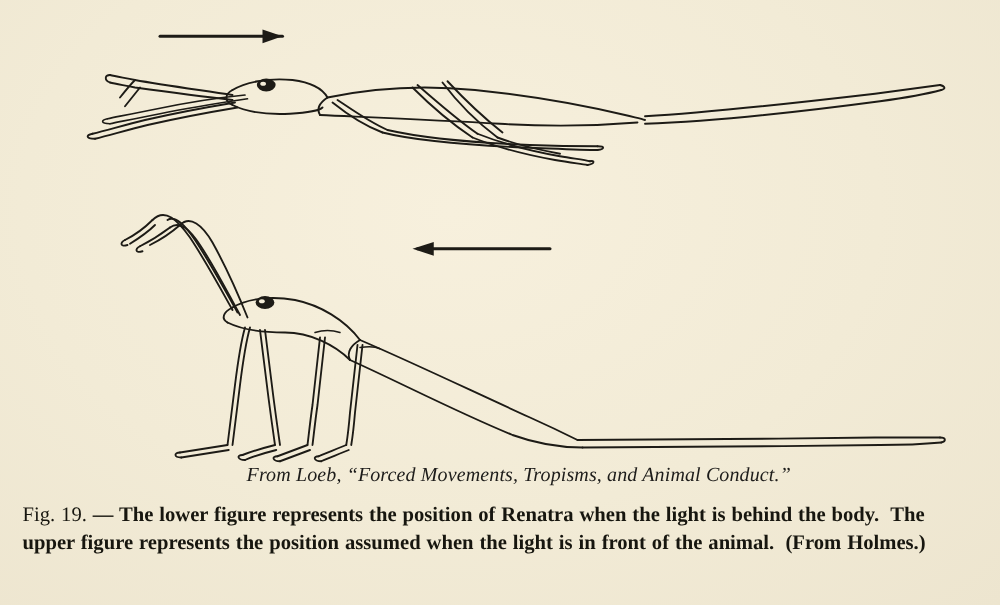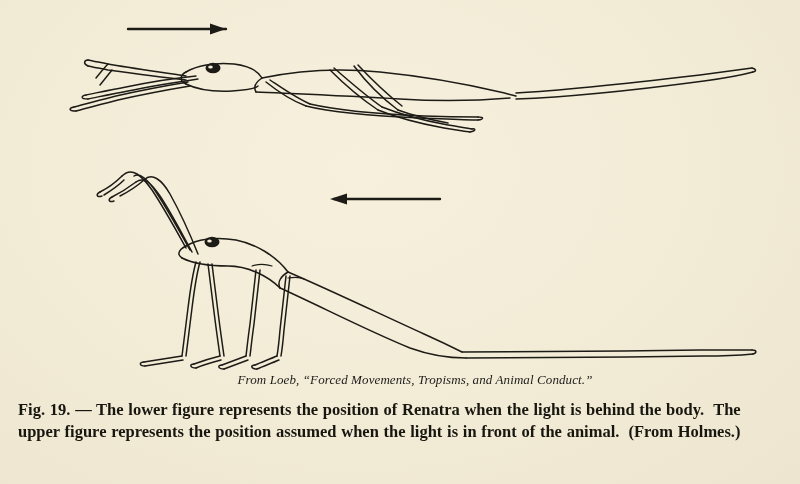--- a/index.html
+++ b/index.html
@@ -42,37 +42,37 @@
   }
   #caption-block {
     position: absolute;
     left: 0;
     top: 372px;
     width: 800px;
   }
   #source-credit {
     text-align: center;
     font-style: italic;
-    font-size: 13px;
+    font-size: 16px;
     letter-spacing: 0.1px;
     color: #1d1c1a;
     padding-left: 30px;
   }
   #caption-text {
     margin-top: 11px;
     padding: 0 16px 0 18px;
     font-family: "Liberation Serif", serif;
     font-weight: bold;
     font-size: 16.5px;
     line-height: 1.32;
     color: #17160f;
     text-align: left;
     word-spacing: 0.6px;
   }
-  #caption-text .fignum { font-weight: bold; }
+  #caption-text .fignum { font-weight: normal; }
   #caption-text .sep { font-weight: bold; }
   .gap-wide { display: inline-block; width: 9px; }
 </style>
 </head>
 <body>
 
 <div id="page">
 
   <div id="figure-area">
     <svg id="figure-svg" width="800" height="378" viewBox="0 0 800 378">

